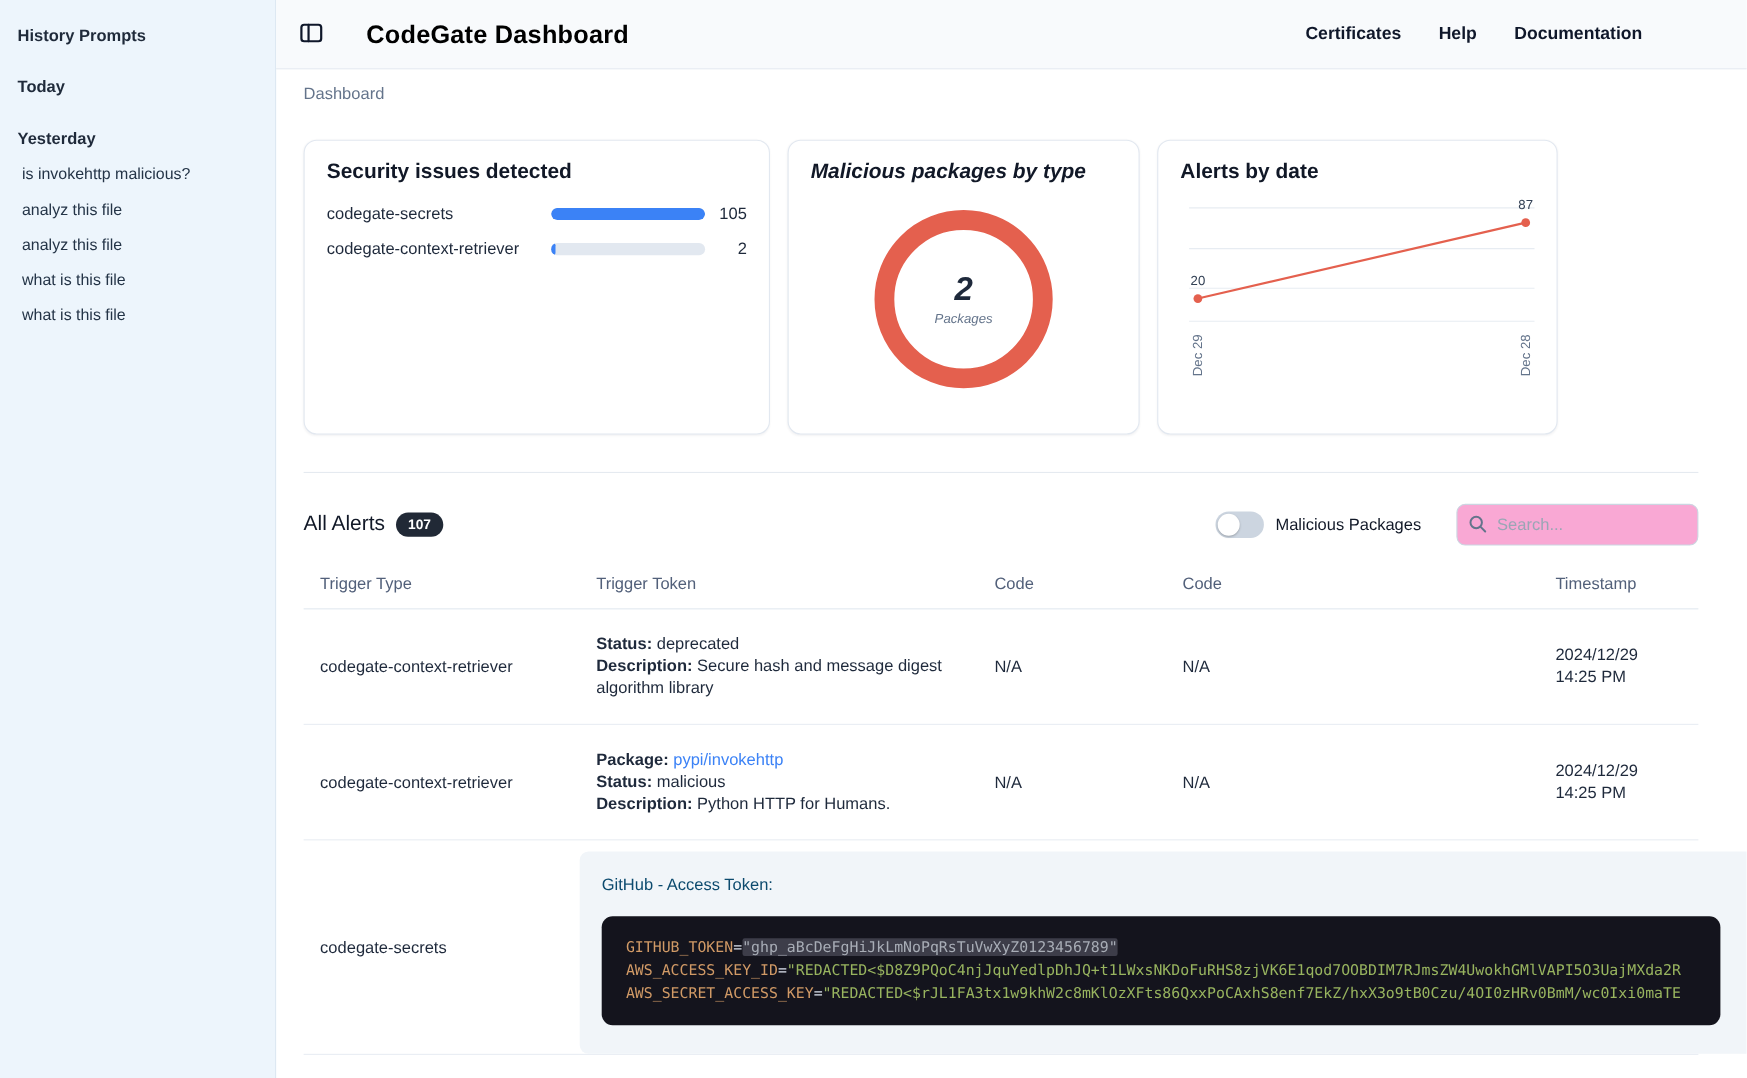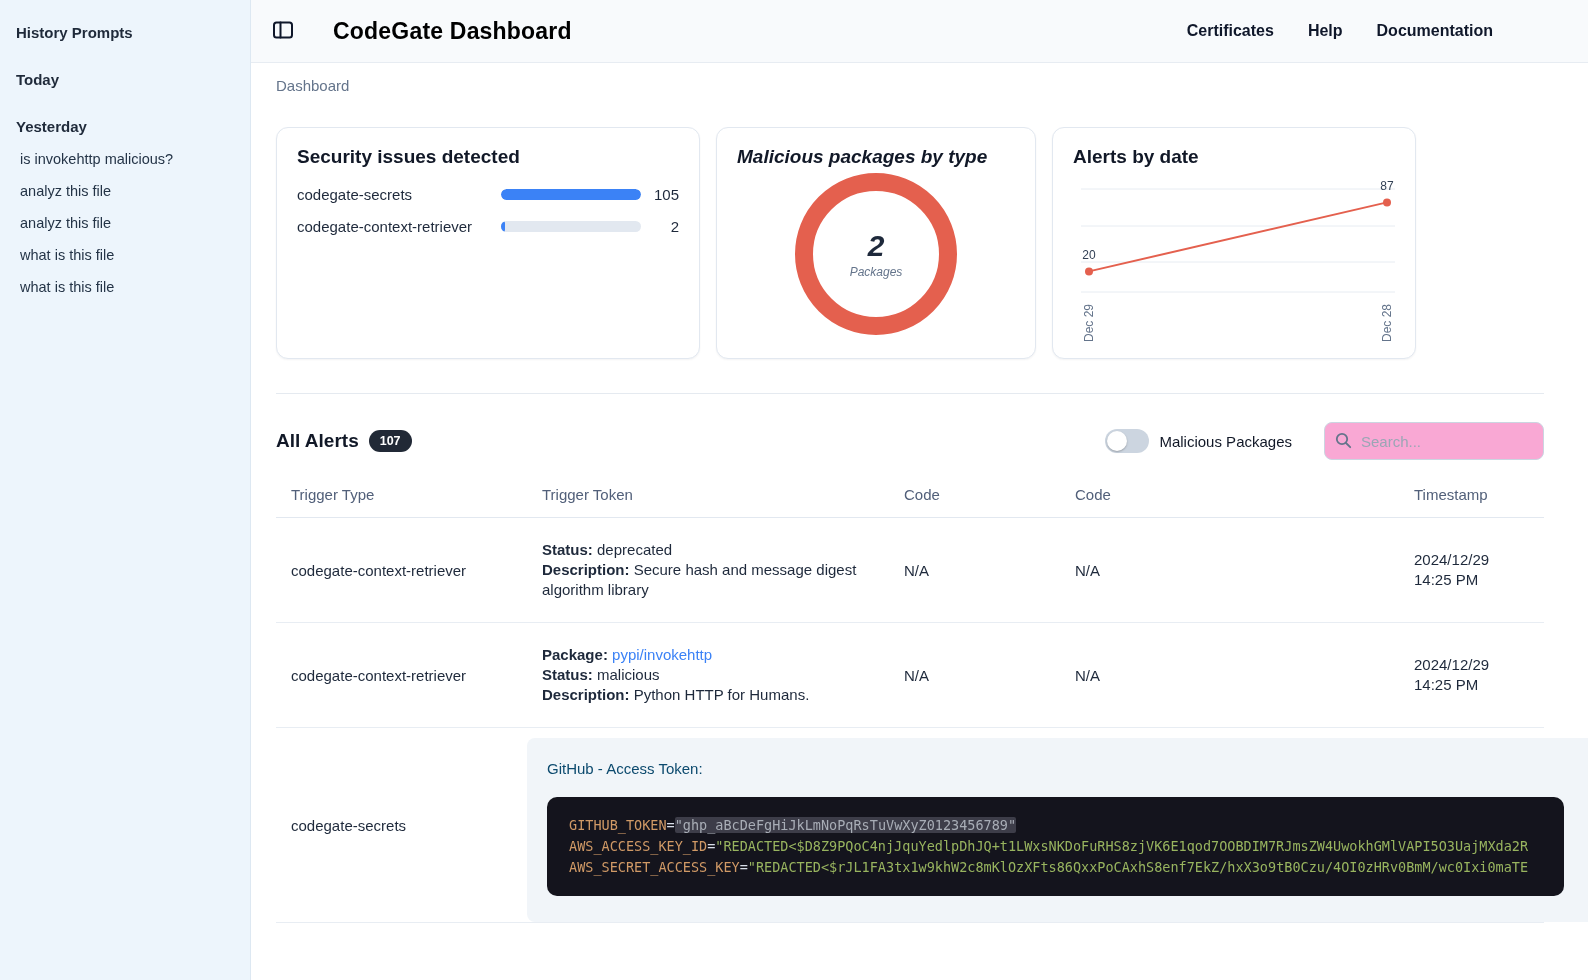--- a/index.html
+++ b/index.html
@@ -18,21 +18,21 @@
   .panel-toggle{background:none;border:none;padding:6px;cursor:pointer;display:flex;align-items:center;}
   .app-title{font-size:23px;font-weight:700;color:#000000;margin-left:32px;letter-spacing:.2px;}
   .topnav{margin-left:auto;display:flex;gap:34px;}
   .nav-link{font-size:16px;font-weight:700;color:#0f172a;text-decoration:none;cursor:pointer;}
 
   .content{flex:1;padding:0 44px 0 25px;overflow:hidden;}
   .breadcrumb{padding-top:14px;font-size:15px;color:#64748b;cursor:pointer;}
 
   
   .cards{display:flex;gap:16px;margin-top:33px;}
-  .card{background:#fff;border:1px solid #e2e8f0;border-radius:12px;box-shadow:0 1px 2px rgba(15,23,42,.05);padding:18px 20px;height:232px;}
+  .card{background:#fff;border:1px solid #e2e8f0;border-radius:12px;box-shadow:0 1px 2px rgba(15,23,42,.05);padding:18px 20px;height:268px;}
   .card-title{font-size:19px;font-weight:700;color:#111827;}
   .card-security{width:424px;}
   .card-malicious{width:320px;display:flex;flex-direction:column;font-style:italic;}
   .card-alerts{width:364px;}
 
   .sec-rows{margin-top:18px;display:flex;flex-direction:column;gap:15px;}
   .sec-row{display:flex;align-items:center;font-size:15px;}
   .sec-label{flex:1;color:#1e293b;}
   .sec-track{width:140px;height:11px;border-radius:6px;background:#e2e8f0;overflow:hidden;}
   .sec-fill{height:100%;border-radius:6px;background:var(--accent-blue,#3b82f6);}
@@ -42,21 +42,21 @@
   .donut{width:162px;height:162px;border-radius:50%;border:18px solid var(--coral,#e4604e);display:flex;flex-direction:column;align-items:center;justify-content:center;}
   .donut-count{font-size:30px;font-weight:700;color:#1e293b;}
   .donut-unit{font-size:12px;color:#64748b;margin-top:2px;}
 
   .line-chart{margin-top:6px;display:block;}
 
   .divider{border:none;border-top:1px solid #e5eaf0;margin-top:34px;}
 
   
   .alerts-head{display:flex;align-items:center;margin-top:28px;gap:10px;}
-  .alerts-title{font-size:19px;font-weight:700;color:#111827;}
+  .alerts-title{font-size:19px;font-weight:400;color:#111827;}
   .badge{background:#212936;color:#fff;font-size:12.5px;font-weight:700;border-radius:11px;padding:4px 11px;}
   .spacer{flex:1;}
   .toggle{width:44px;height:24px;border-radius:12px;background:#ccd5e0;position:relative;cursor:pointer;}
   .toggle .knob{position:absolute;top:2px;left:2px;width:20px;height:20px;border-radius:50%;background:#fff;box-shadow:0 1px 2px rgba(0,0,0,.25);}
   .toggle-label{font-size:15px;color:#111827;margin-right:22px;}
   .search{position:relative;width:220px;}
   .search input{width:100%;height:38px;border:1px solid #cbd5e1;border-radius:8px;padding:0 12px 0 36px;font-size:15px;font-family:inherit;color:#1e293b;outline:none;background:#f9a8d4;}
   .search input::placeholder{color:#9aa6b5;}
   .search .mag{position:absolute;left:11px;top:10px;}
 

